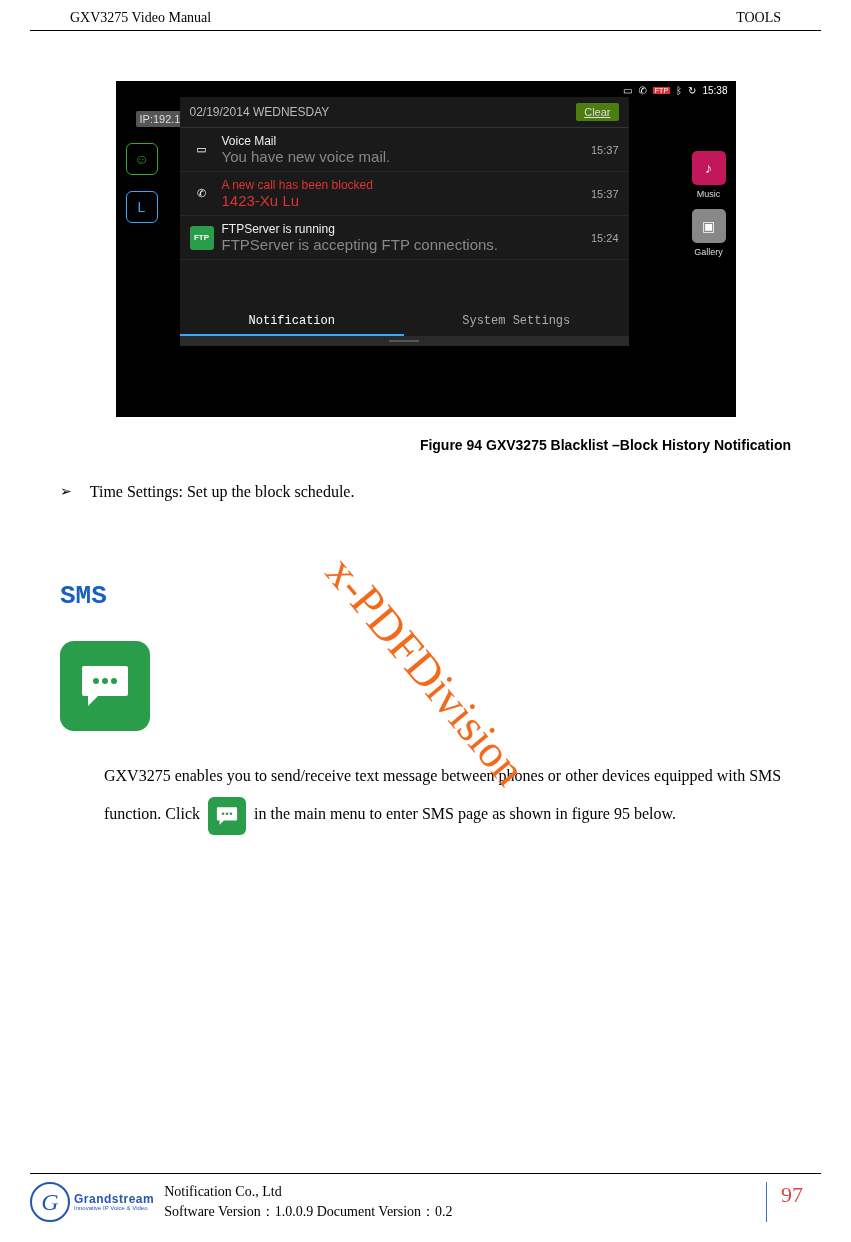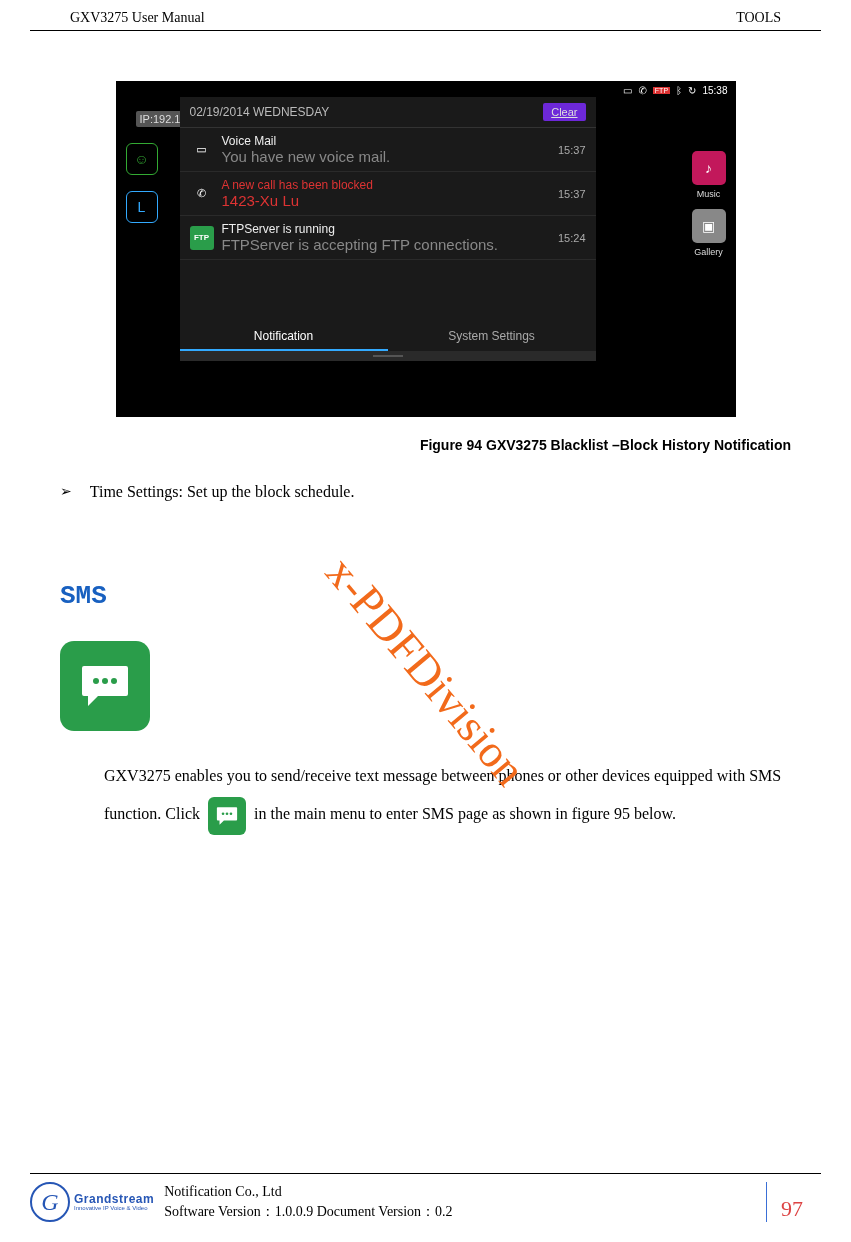--- a/index.html
+++ b/index.html
@@ -49,33 +49,33 @@
     background: #555;
     color: #ddd;
     font-size: 11px;
     padding: 2px 4px;
     border-radius: 2px;
   }
   .panel-area {
     position: absolute;
     left: 64px;
     top: 16px;
-    width: 416px;
+    width: 449px;
     background: #1a1a1a;
   }
   .panel-date {
     display: flex;
     justify-content: space-between;
     align-items: center;
     padding: 6px 10px;
     border-bottom: 1px solid #333;
   }
   .panel-date-text { color: #bbb; font-size: 12px; }
   .clear-btn {
-    background: #6d28d9;
+    background: #4d7c0f;
     color: #ddd;
     border: none;
     padding: 3px 8px;
     font-size: 11px;
     border-radius: 2px;
     text-decoration: underline;
   }
   .notif-row {
     display: flex;
     align-items: center;
@@ -96,21 +96,22 @@
   }
   .ftp-icon { background: #2a9d4a; font-size: 8px; font-weight: bold; }
   .notif-body { flex: 1; }
   .notif-title { color: #eee; font-size: 12px; }
   .notif-title.red { color: #d33; }
   .notif-sub { color: #888; font-size: 15px; }
   .notif-sub.red { color: #d33; }
   .notif-time { color: #aaa; font-size: 11px; }
   .panel-tabs {
     display: flex;
-    margin-top: 63px;
+    margin-top: 48px;
+    font-family: Liberation Mono, monospace;
   }
   .panel-tab {
     flex: 1;
     text-align: center;
     padding: 6px 0;
     font-size: 12px;
     color: #aaa;
   }
   .panel-tab.active {
     color: #fff;
@@ -275,29 +276,29 @@
   .footer-info { font-size: 14px; line-height: 1.4; }
   .page-num {
     color: #d44;
     font-size: 22px;
     font-family: "Times New Roman", serif;
     padding: 0 18px 0 14px;
   }
   .page-num-box {
     border-left: 1px solid #3a6fd6;
     display: flex;
-    align-items: flex-end;
+    align-items: flex-start;
     height: 40px;
   }
 </style>
 </head>
 <body>
 
 <div class="page-header">
-  <span>GXV3275 User Manual</span>
+  <span>GXV3275 Video Manual</span>
   <span>TOOLS</span>
 </div>
 
 <div class="content">
 
   <div class="screenshot">
     <div class="status-bar">
       <span class="status-icon">▭</span>
       <span class="status-icon">✆</span>
       <span class="status-icon" style="background:#d33;padding:0 2px;font-size:7px;">FTP</span>

